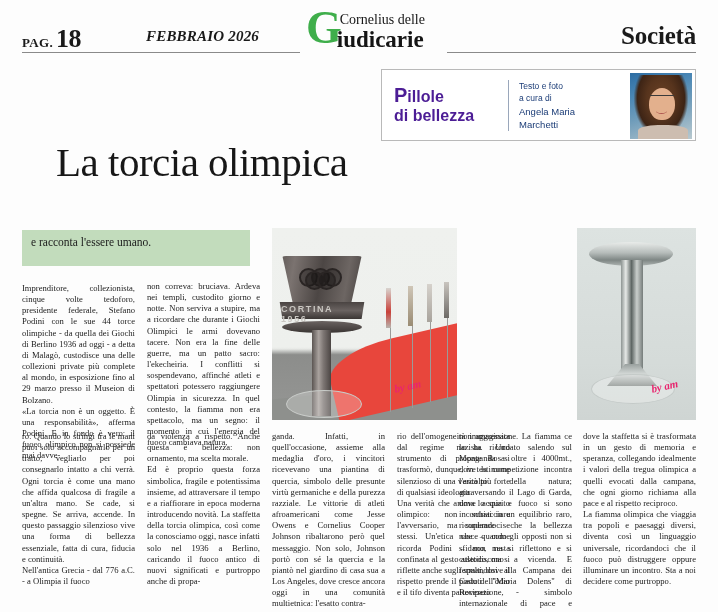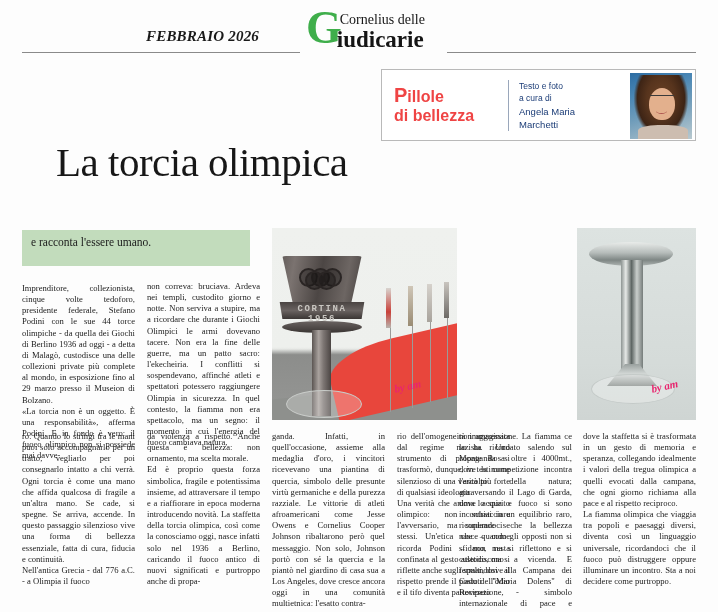--- a/index.html
+++ b/index.html
@@ -126,21 +126,21 @@
     background: #ffffff;
     box-sizing: border-box;
     display: flex;
     align-items: center;
   }
   .pillole-title {
     width: 122px;
     padding-left: 12px;
     box-sizing: border-box;
     font-family: "Liberation Sans", sans-serif;
-    color: #ef4444;
+    color: #4c1d95;
     font-weight: bold;
   }
   .pillole-l1 { font-size: 16px; line-height: 19px; }
   .pillole-l1 .cap { font-size: 20px; }
   .pillole-l2 { font-size: 16px; line-height: 19px; }
   .pillole-credit {
     border-left: 1px solid #9aa7bb;
     padding-left: 10px;
     margin-left: 4px;
     font-family: "Liberation Sans", sans-serif;
@@ -275,22 +275,21 @@
     position: absolute;
     left: 5px; top: 74px;
     width: 90px; height: 17px;
     background: linear-gradient(180deg,#4a4442 0%,#6a6361 50%,#3b3634 100%);
     clip-path: polygon(3% 0%, 97% 0%, 94% 100%, 6% 100%);
   }
   .pt-cortina {
     position: absolute;
     left: 9px; top: 76px;
     width: 82px;
-    text-align: center;
-    font-family: Liberation Mono, monospace;
+    font-family: Liberation Sans, sans-serif;
     font-size: 9px;
     letter-spacing: 1.6px;
     color: #c9c6c1;
     font-weight: bold;
   }
   .pt-disc {
     position: absolute;
     left: 10px; top: 93px;
     width: 80px; height: 12px;
     background: linear-gradient(180deg,#6a6361,#3a3533);
@@ -388,31 +387,36 @@
   .colB2 { left: 147px; top: 431px; width: 113px; }
   .colB5 { left: 459px; top: 431px; width: 113px; }
   .colB6 { left: 583px; top: 431px; width: 113px; }
 </style>
 </head>
 <body>
 
 <div class="page">
 
   <div class="masthead">
+    <div class="pag-block">
+      <span class="pag-label">PAG.</span>
+      <span class="pag-number">18</span>
+    </div>
     <div class="issue-date">FEBBRAIO 2026</div>
     <div class="rule-left"></div>
 
     <div class="logo-block">
       <span class="logo-g">G</span>
       <span class="logo-words">
         <span class="logo-line1">Cornelius delle</span>
         <span class="logo-line2">iudicarie</span>
       </span>
     </div>
 
+    <div class="section-name">Società</div>
     <div class="rule-right"></div>
   </div>
 
   <div class="pillole-box">
     <div class="pillole-title">
       <div class="pillole-l1"><span class="cap">P</span><span>illole</span></div>
       <div class="pillole-l2">di bellezza</div>
     </div>
     <div class="pillole-credit">
       <div>Testo e foto</div>

